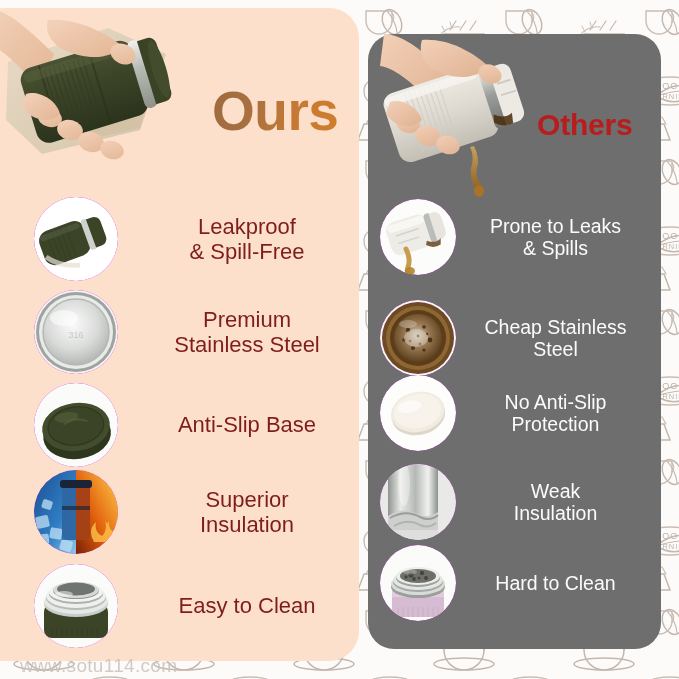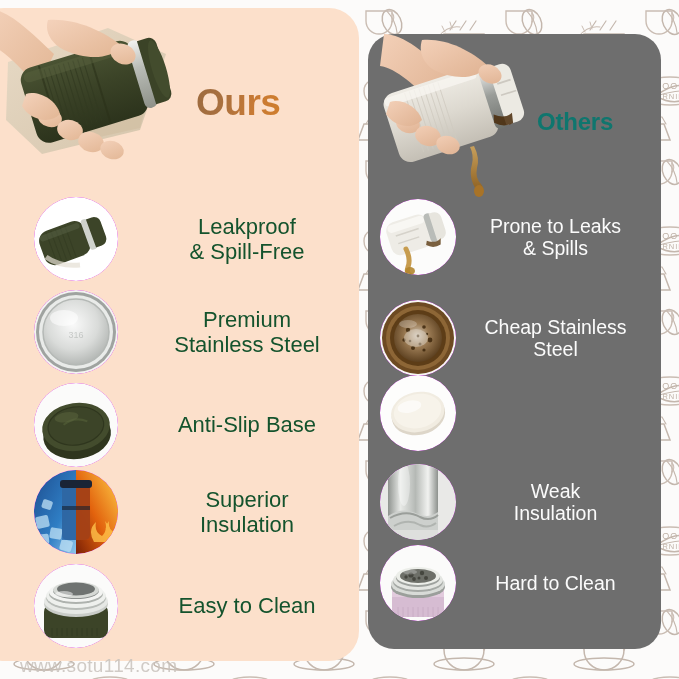--- a/index.html
+++ b/index.html
@@ -37,37 +37,37 @@
   #panel-others {
     left: 368px; top: 34px;
     width: 293px; height: 615px;
     background: #6e6e6e;
     border-radius: 26px;
   }
 
   
   #title-ours {
     position: absolute;
-    left: 196px; top: 84px;
-    font-size: 37px;
+    left: 212px; top: 84px;
+    font-size: 55px;
     font-weight: bold;
     letter-spacing: -0.5px;
     background: linear-gradient(100deg,#9d6b3f 0%, #a8703f 30%, #c97a33 70%, #cf7e2d 100%);
     -webkit-background-clip: text;
     background-clip: text;
     color: transparent;
     -webkit-text-fill-color: transparent;
     line-height: 1;
   }
   #title-others {
     position: absolute;
     left: 537px; top: 110px;
-    font-size: 24px;
+    font-size: 30px;
     font-weight: bold;
-    color: #0f766e;
+    color: #b91c1c;
     line-height: 1;
     letter-spacing: -0.2px;
   }
 
   
   .row {
     position: absolute;
     display: flex;
     align-items: center;
   }
@@ -83,21 +83,21 @@
   }
   .thumb-ours { width: 84px; height: 84px; }
   .thumb-others { width: 76px; height: 76px; }
 
   .label {
     flex: 1 1 auto;
     text-align: center;
     line-height: 1.15;
   }
   .label-ours {
-    color: #14532d;
+    color: #7f1d1d;
     font-size: 22px;
     padding-left: 22px;
   }
   .label-others {
     color: #fbfbfb;
     font-size: 19.5px;
     padding-left: 3px;
   }
 
   
@@ -531,20 +531,24 @@
       <svg viewBox="0 0 76 76" width="76" height="76">
         <circle cx="38" cy="38" r="38" fill="#fdfdfc"></circle>
         <g transform="rotate(-12 38 38)">
           <ellipse cx="38" cy="40" rx="27" ry="20" fill="#ddd6c9"></ellipse>
           <ellipse cx="38" cy="37" rx="27" ry="20" fill="#f1ece1"></ellipse>
           <ellipse cx="38" cy="36" rx="24" ry="17" fill="#f7f3ea"></ellipse>
           <ellipse cx="31" cy="30" rx="12" ry="6" fill="#ffffff" opacity=".6"></ellipse>
         </g>
       </svg>
     </div>
+    <div class="label label-others">
+      <div>No Anti-Slip</div>
+      <div>Protection</div>
+    </div>
   </div>
 
   <div class="row row-others" id="row-others-3" style="top:464px;">
     <div class="thumb thumb-others">
       <svg viewBox="0 0 76 76" width="76" height="76">
         <defs>
           <linearGradient id="silv" x1="0" y1="0" x2="1" y2="0">
             <stop offset="0%" stop-color="#8f938f"></stop>
             <stop offset="25%" stop-color="#e8eae7"></stop>
             <stop offset="55%" stop-color="#b5b9b5"></stop>

